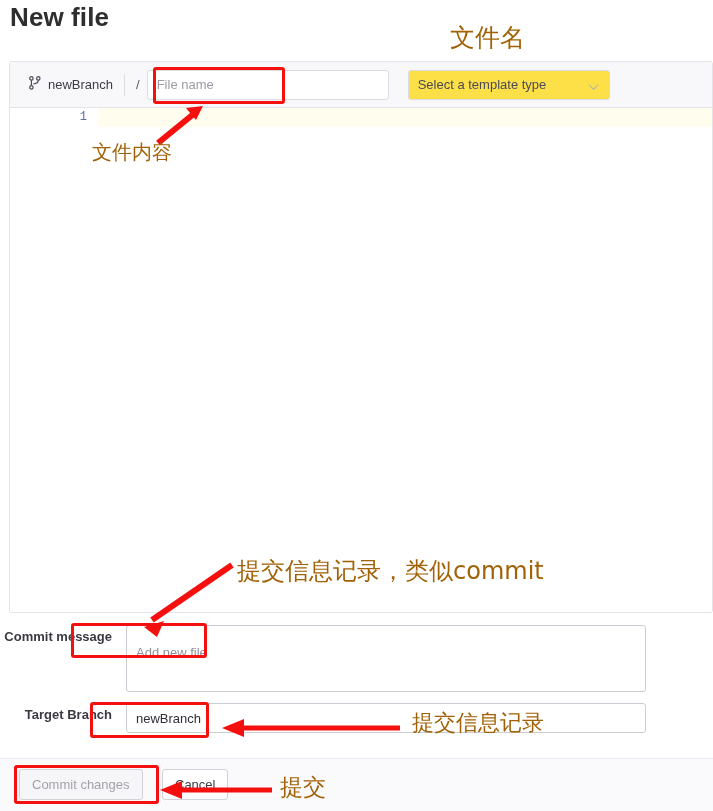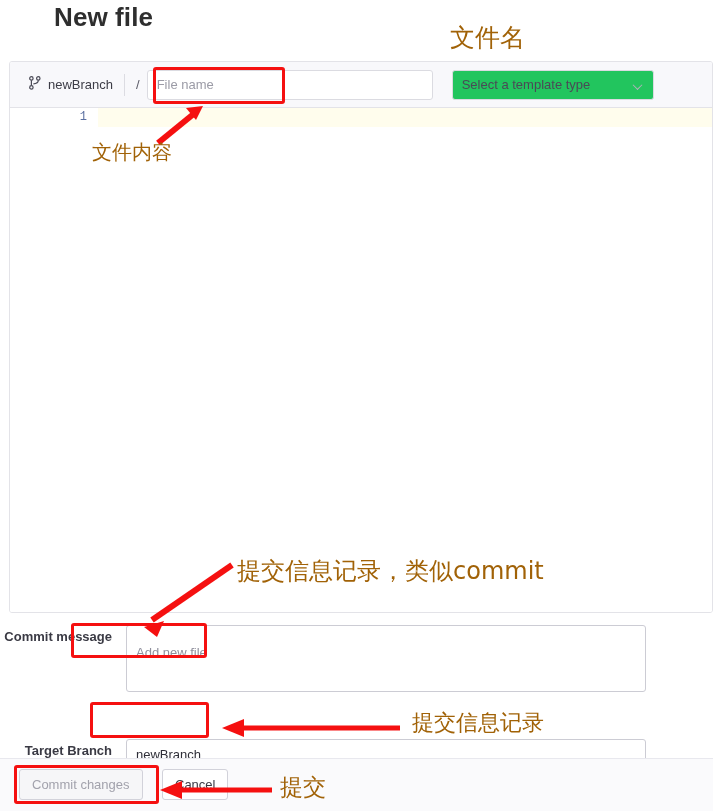--- a/index.html
+++ b/index.html
@@ -18,21 +18,20 @@
 
   
   .page-title {
     position: absolute;
     left: 10px; top: 0px;
     font-size: 26px;
     font-weight: 600;
     color: #2e2e2e;
     letter-spacing: 0.1px;
     line-height: 34px;
-    margin-left: 44px;
   }
 
   
   .editor-card {
     position: absolute;
     left: 9px; top: 61px;
     width: 704px; height: 552px;
     border: 1px solid #e3e3e8;
     border-radius: 3px;
     background: #ffffff;
@@ -59,37 +58,37 @@
     width: 1px; height: 22px;
     background: #dcdce2;
     margin: 0 11px;
   }
   .slash {
     font-size: 13px;
     color: #5a5a66;
     margin-right: 7px;
   }
   .filename-input {
-    width: 286px; height: 30px;
+    width: 242px; height: 30px;
     border: 1px solid #dbdbe1;
     border-radius: 3px;
     background: #ffffff;
     font-size: 13px;
     color: #2e2e38;
     padding: 0 9px;
     font-family: "Liberation Sans", sans-serif;
     outline: none;
   }
   .filename-input::placeholder { color: #9b9ba6; }
   .template-select {
     margin-left: 19px;
     width: 202px; height: 30px;
     border: 1px solid #dbdbe1;
     border-radius: 3px;
-    background: #22c55e;
+    background: #fde047;
     display: flex; align-items: center;
     padding: 0 9px;
     font-size: 13px;
     color: #4a4a56;
     position: relative;
     cursor: pointer;
   }
   .template-select .caret {
     position: absolute;
     right: 12px; top: 50%;
@@ -261,21 +260,21 @@
       </div>
     </div>
 
   </div>
 
   <div class="commit-row" style="left:0px; top:625px;">
     <div class="form-label">Commit message</div>
     <textarea class="commit-textarea" placeholder="Add new file" style=""></textarea>
   </div>
 
-  <div class="commit-row" style="left:0px; top:703px;margin-top:36px;">
+  <div class="commit-row" style="left:0px; top:703px;">
     <div class="form-label">Target Branch</div>
     <input class="branch-input" type="text" value="newBranch" style="">
   </div>
 
   <div class="footer"></div>
   <div class="btn btn-commit">Commit changes</div>
   <div class="btn btn-cancel">Cancel</div>
 
   <div class="ann-layer">
 

